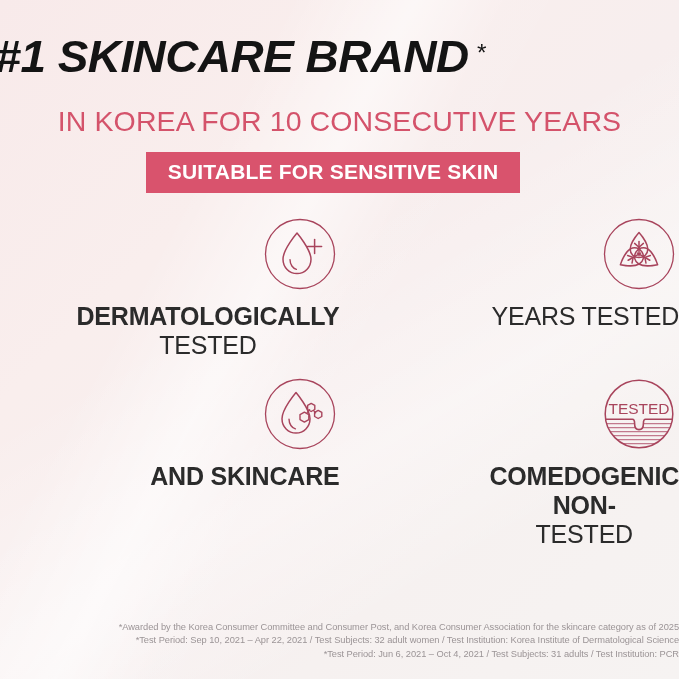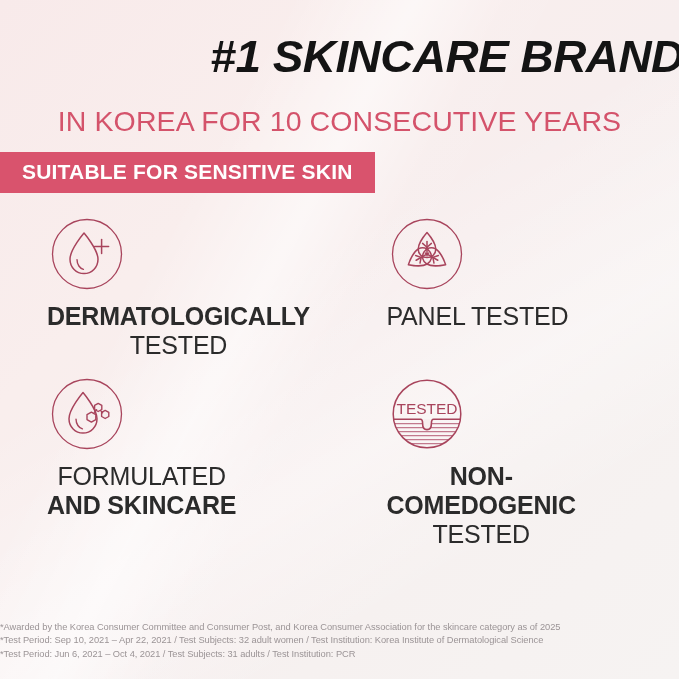--- a/index.html
+++ b/index.html
@@ -36,21 +36,21 @@
         #f6f3f2 100%);
     overflow: hidden;
   }
 
   
   .headline-wrap {
     position: absolute;
     top: 31px;
     left: 0;
     width: 679px;
-    text-align: right;
+    text-align: left;
   }
   .headline {
     display: inline-block;
     position: relative;
     font-size: 45px;
     line-height: 52px;
     font-weight: bold;
     font-style: italic;
     letter-spacing: -0.5px;
     color: #141414;
@@ -80,20 +80,21 @@
     color: #d4536b;
     white-space: nowrap;
   }
 
   
   .banner-wrap {
     position: absolute;
     top: 152px;
     left: 0;
     width: 666px;
+    text-align: center;
   }
   .banner {
     display: inline-block;
     background: #d9536d;
     color: #ffffff;
     font-size: 21px;
     line-height: 24px;
     font-weight: bold;
     letter-spacing: 0.2px;
     padding: 8px 22px 9px 22px;
@@ -109,21 +110,21 @@
   }
   .row {
     display: flex;
     width: 679px;
   }
   .row-2 { margin-top: 14px; }
   .cell {
     width: 339.5px;
     display: flex;
     flex-direction: column;
-    align-items: flex-start;
+    align-items: flex-end;
     margin-left: 47px;
   }
   .icon-box {
     width: 80px;
     height: 80px;
     display: block;
   }
   .icon-box svg { display: block; }
   .claim {
     margin-top: 8px;
@@ -136,21 +137,21 @@
   }
   .claim .b { font-weight: bold; display: block; }
   .claim .l { font-weight: 300; display: block; }
 
   
   .footnotes {
     position: absolute;
     left: 0;
     bottom: 18px;
     width: 679px;
-    text-align: left;
+    text-align: right;
   }
   .footnotes div {
     font-size: 9.3px;
     line-height: 13.4px;
     color: #9b9496;
     letter-spacing: -0.05px;
     white-space: nowrap;
   }
 </style>
 </head>
@@ -208,21 +209,21 @@
               <g transform="rotate(240 40 40)">
                 <path d="M40 18.5 C40 18.5 31.2 28.4 31.2 35.2 C31.2 40 35.1 43.6 40 43.6 C44.9 43.6 48.8 40 48.8 35.2 C48.8 28.4 40 18.5 40 18.5 Z"></path>
                 <path d="M40 41.8 L40 27.5"></path>
                 <path d="M40 33.2 L35.6 29.4"></path>
                 <path d="M40 33.2 L44.4 29.4"></path>
               </g>
             </g>
           </svg>
         </span>
         <div class="claim">
-          <span class="l">PANEL TESTED</span>
+          <span class="l">YEARS TESTED</span>
         </div>
       </div>
 
     </div>
 
     <div class="row row-2">
 
       <div class="cell">
         <span class="icon-box">
           <svg width="80" height="80" viewBox="0 0 80 80">
@@ -234,21 +235,20 @@
               <polygon points="47.6,31.4 51.2,29.4 54.8,31.4 54.8,35.5 51.2,37.5 47.6,35.5"></polygon>
               <polygon points="54.6,38.4 58.2,36.4 61.8,38.4 61.8,42.5 58.2,44.5 54.6,42.5"></polygon>
             </g>
             <g stroke="#a8445c" stroke-width="1.4" stroke-linecap="round">
               <line x1="47.3" y1="38.4" x2="49.6" y2="35.8"></line>
               <line x1="53.6" y1="36.6" x2="55.6" y2="38.8"></line>
             </g>
           </svg>
         </span>
         <div class="claim">
-          <span class="l">FORMULATED</span>
           <span class="b">AND SKINCARE</span>
         </div>
       </div>
 
       <div class="cell">
         <span class="icon-box">
           <svg width="80" height="80" viewBox="0 0 80 80">
             <defs>
               <clipPath id="badgeClip">
                 <circle cx="40" cy="40" r="33.8"></circle>
@@ -264,22 +264,22 @@
                 <line x1="2" y1="69.5" x2="78" y2="69.5"></line>
                 <line x1="2" y1="73.5" x2="78" y2="73.5"></line>
               </g>
               <path d="M2 45.2 L33.4 45.2 C35.4 45.2 35.6 47.2 35.6 49.4 C35.6 53.4 37.1 55.6 40 55.6 C42.9 55.6 44.4 53.4 44.4 49.4 C44.4 47.2 44.6 45.2 46.6 45.2 L78 45.2" fill="#f7eeee" stroke="#a8445c" stroke-width="1.6" stroke-linejoin="round"></path>
             </g>
             <circle cx="40" cy="40" r="33.8" fill="none" stroke="#a8445c" stroke-width="1.5"></circle>
             <text x="40" y="39.5" text-anchor="middle" font-family="'Liberation Sans', sans-serif" font-size="15.5" fill="#a8445c">TESTED</text>
           </svg>
         </span>
         <div class="claim">
+          <span class="b">COMEDOGENIC</span>
           <span class="b">NON-</span>
-          <span class="b">COMEDOGENIC</span>
           <span class="l">TESTED</span>
         </div>
       </div>
 
     </div>
   </div>
 
   <div class="footnotes">
     <div>*Awarded by the Korea Consumer Committee and Consumer Post, and Korea Consumer Association for the skincare category as of 2025</div>
     <div>*Test Period: Sep 10, 2021 – Apr 22, 2021 / Test Subjects: 32 adult women / Test Institution: Korea Institute of Dermatological Science</div>

